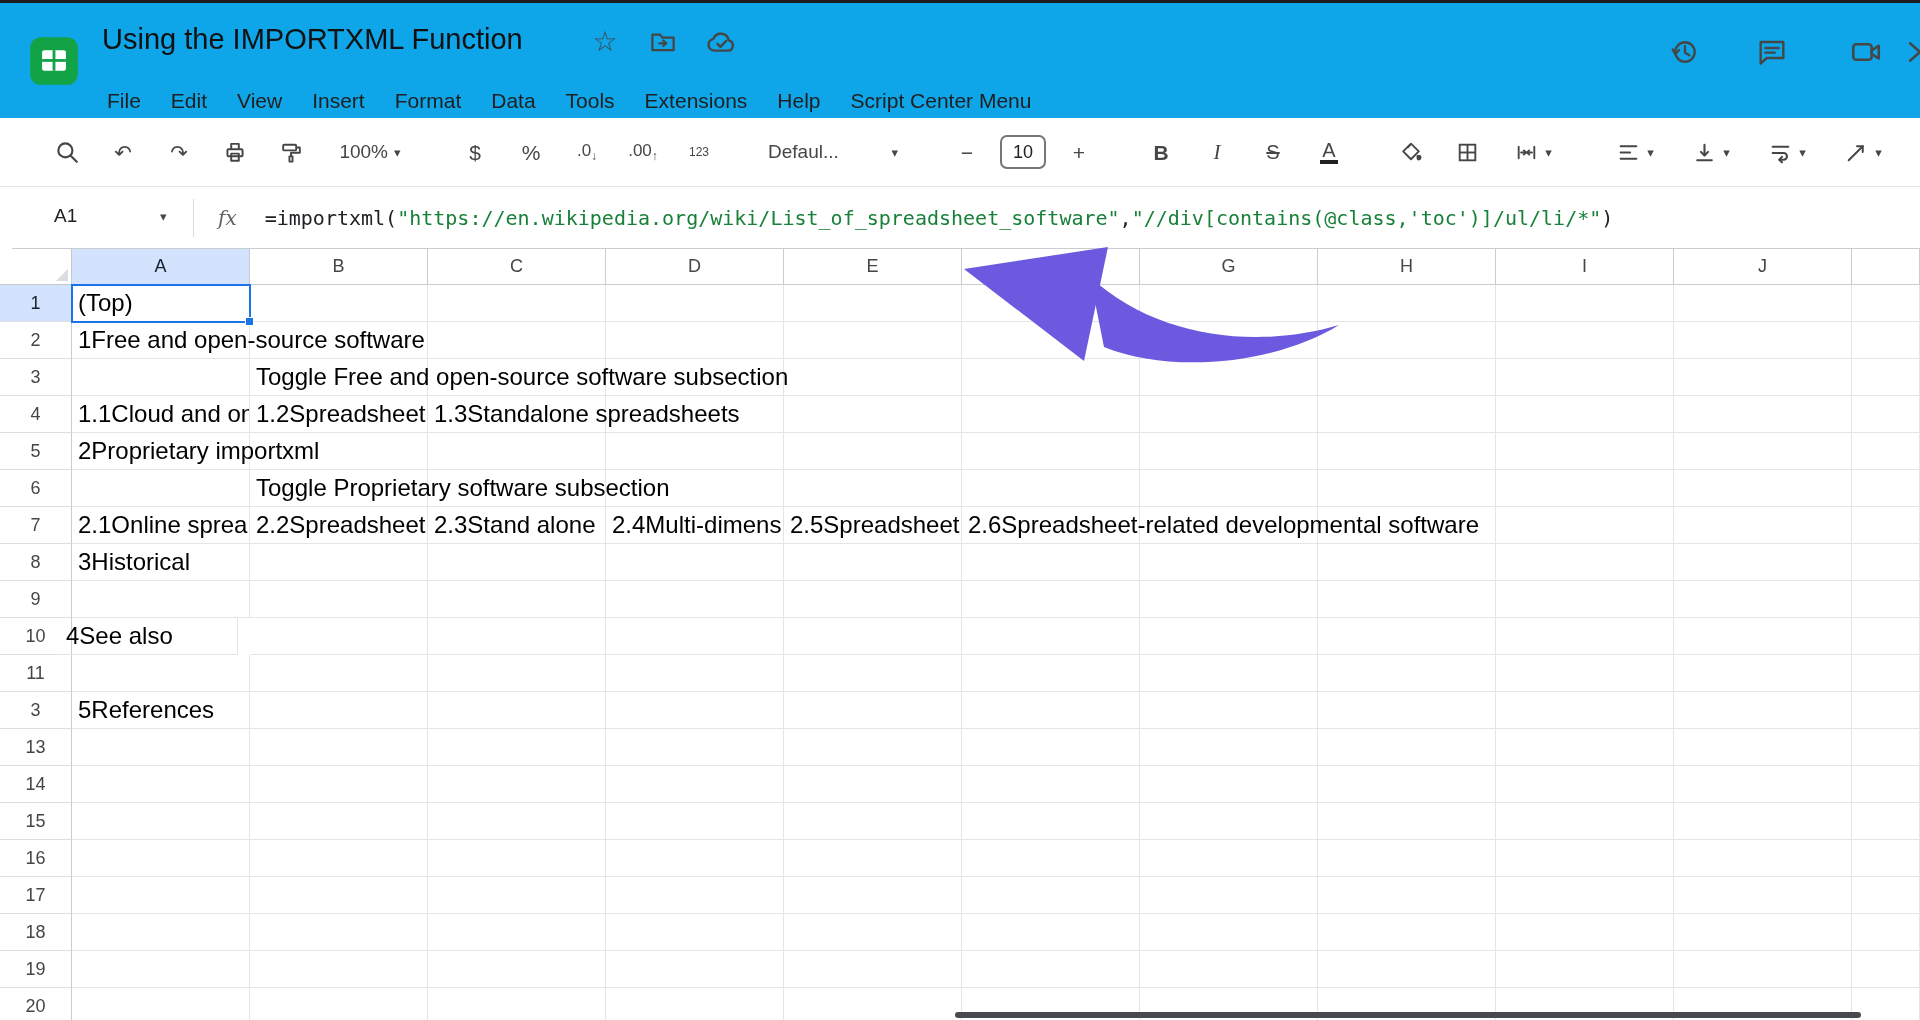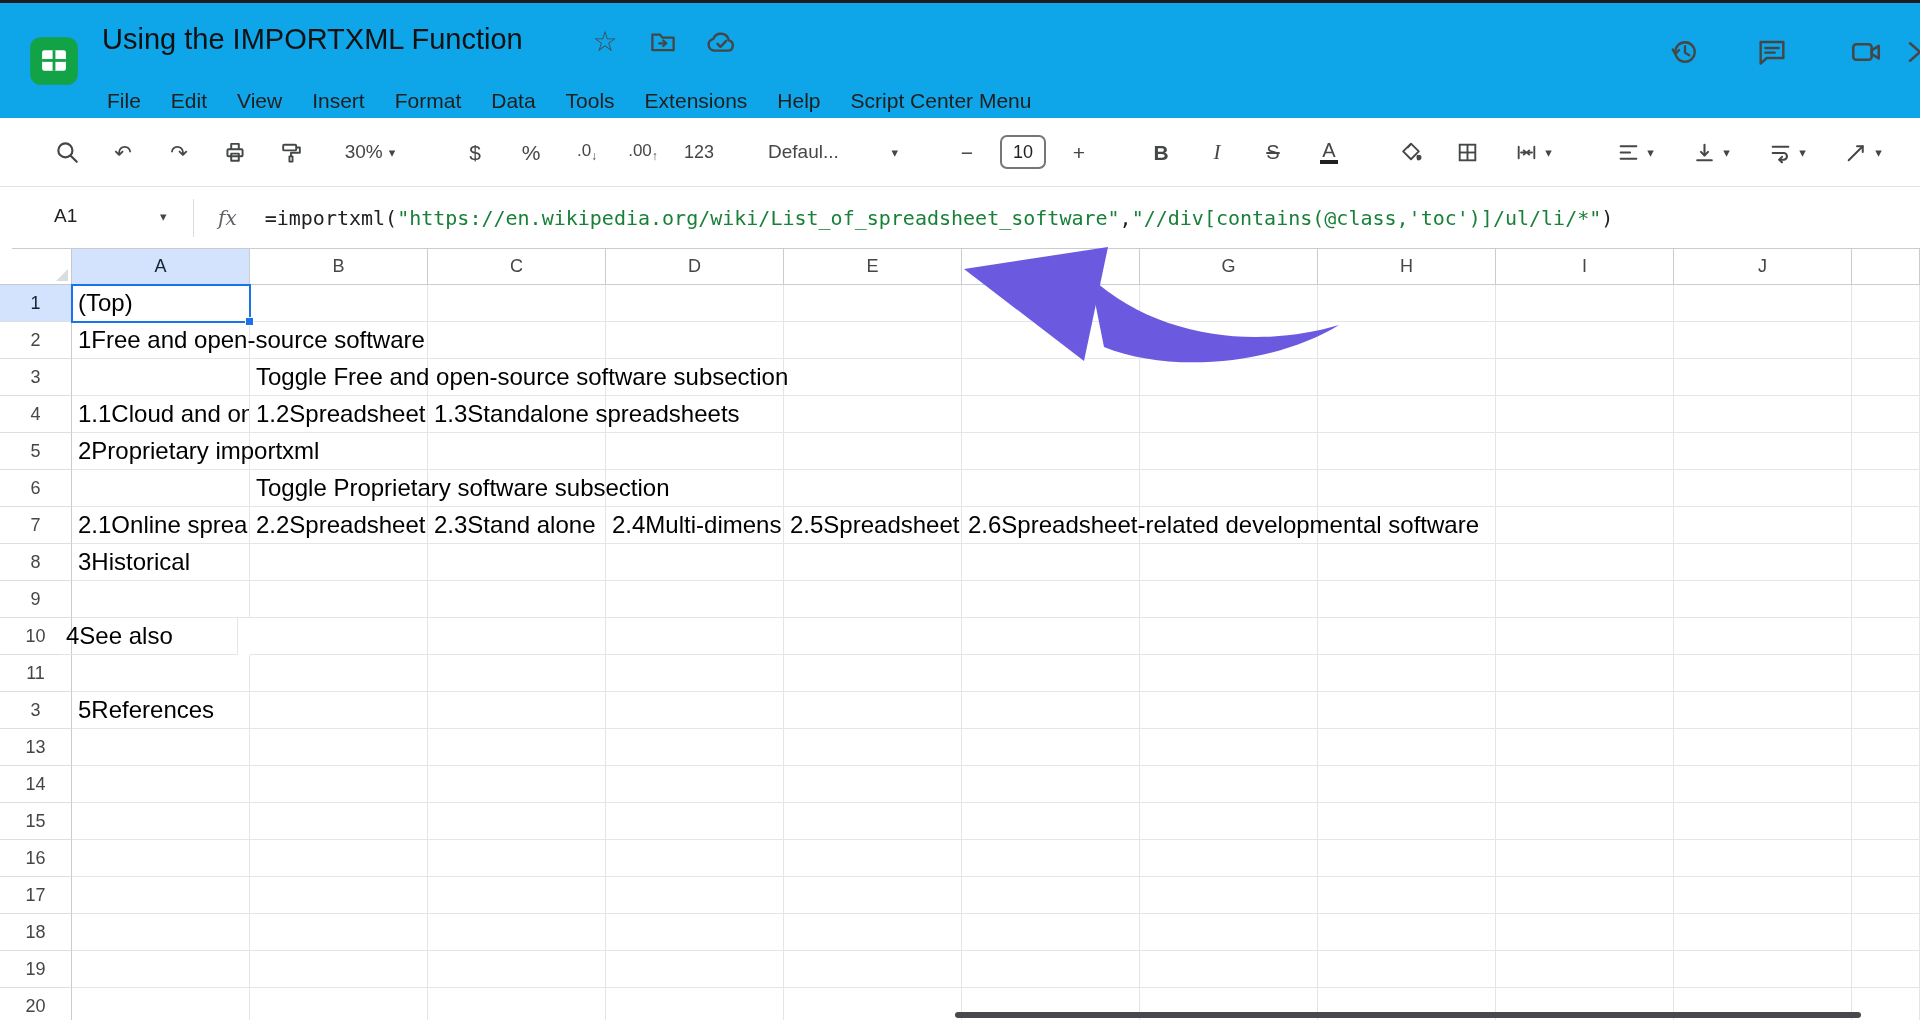--- a/index.html
+++ b/index.html
@@ -174,21 +174,21 @@
     </svg>
   </span>
   <span class="tbtn">
     <svg width="25" height="25" viewBox="0 0 24 24" fill="none" stroke="#444746" stroke-width="1.8" stroke-linejoin="round">
       <rect x="4" y="4.5" width="12.5" height="5.5" rx="1"></rect>
       <path d="M16.5 7.2 h3.5 v5 h-8.5 v3.5"></path>
       <rect x="10" y="15.7" width="3" height="5"></rect>
     </svg>
   </span>
   <span class="tbtn zoom-sel">
-    <span class="zval">30%</span>
+    <span class="zval">100%</span>
     <span class="chev">▾</span>
   </span>
 
   <span class="tdiv"></span>
 
   <span class="tbtn">
     <span class="tglyph">$</span>
   </span>
   <span class="tbtn">
     <span class="tglyph">%</span>
@@ -197,21 +197,21 @@
     <span class="dec-g">
       <span>.0</span><sub>↓</sub>
     </span>
   </span>
   <span class="tbtn">
     <span class="dec-g">
       <span>.00</span><sub>↑</sub>
     </span>
   </span>
   <span class="tbtn">
-    <span class="tglyph" style="font-size:18px;font-weight:500;text-align:center;">123</span>
+    <span class="tglyph" style="font-size:12px;font-weight:500;text-align:center;">123</span>
   </span>
 
   <span class="tdiv"></span>
 
   <span class="tbtn font-sel">
     <span class="fval">Defaul...</span>
     <span class="chev">▾</span>
   </span>
 
   <span class="tdiv"></span>

